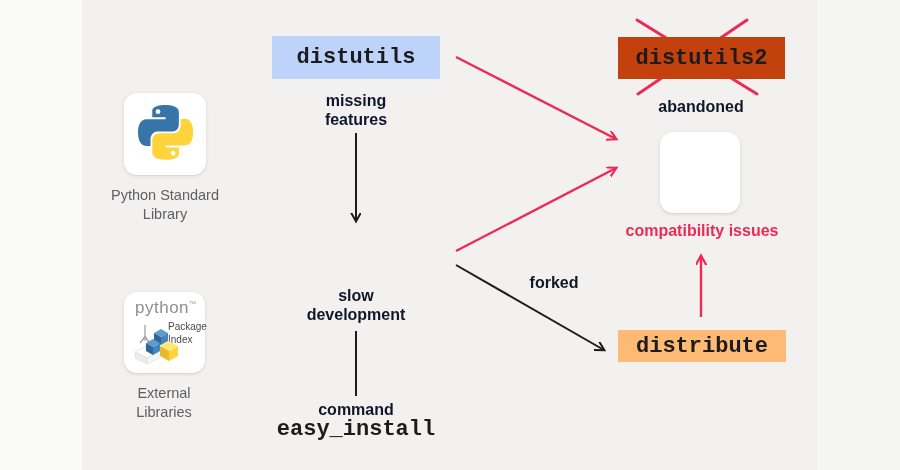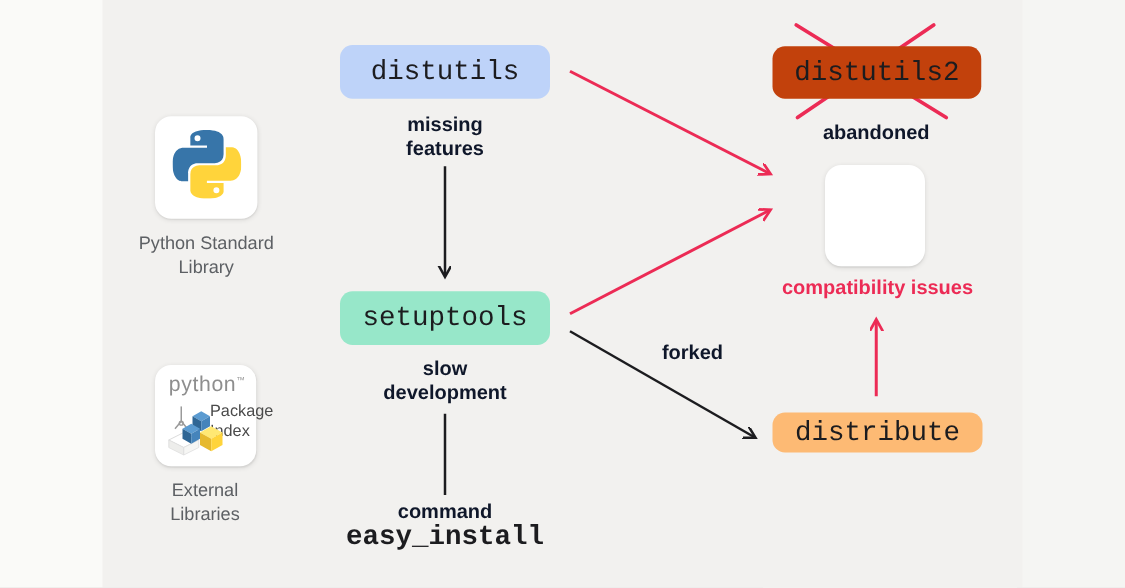--- a/index.html
+++ b/index.html
@@ -12,23 +12,23 @@
   .strip.left  { left:0;  width:82px; background:#fafaf8; }
   .strip.right { right:0; width:82px; background:#f5f5f3; }
 
   .card {
     position:absolute; background:#ffffff; border-radius:13px;
     box-shadow:0 1px 4px rgba(0,0,0,0.10), 0 1px 1px rgba(0,0,0,0.05);
     display:flex; align-items:center; justify-content:center;
   }
 
   .node {
-    position:absolute; height:43px; border-radius:10px;
+    position:absolute; height:43px; border-radius:0;
     display:flex; align-items:center; justify-content:center;
-    font-family:"Liberation Mono", monospace; font-weight:normal;
+    font-family:"Liberation Mono", monospace; font-weight:bold;
     font-size:22px; color:#1c1c1f; letter-spacing:0px; white-space:nowrap;
   }
   .node.distutils  { left:272px; top:36px;  width:168px; background:#bed3f9; }
   .node.distutils2 { left:618px; top:37px;  width:167px; height:42px; background:#c2410c; }
   .node.setuptools { left:272px; top:233px; width:168px; background:#97e7c9; }
   .node.distribute { left:618px; top:330px; width:168px; height:32px; background:#fdba74; }
 
   .note {
     position:absolute; font-weight:bold; font-size:16px; color:#0f172a;
     text-align:center; line-height:1.18;
@@ -49,21 +49,21 @@
   .overlay { position:absolute; left:0; top:0; pointer-events:none; }
 
   
   .pypi-inner { position:relative; width:81px; height:81px; }
   .pypi-word {
     position:absolute; left:11px; top:6px; font-size:17px; color:#8e8e8e;
     letter-spacing:0.5px;
   }
   .pypi-word sup { font-size:7px; color:#9a9a9a; }
   .pypi-sub {
-    position:absolute; left:44px; top:29px; font-size:13px; color:#4a4a4a;
+    position:absolute; left:44px; top:29px; font-size:10px; color:#4a4a4a;
     line-height:1.25; text-align:left;
   }
   .pypi-cubes { position:absolute; left:7px; top:33px; }
 </style>
 </head>
 <body>
 
 <div class="canvas">
   <div class="strip left"></div>
   <div class="strip right"></div>
@@ -127,21 +127,20 @@
         <polygon points="38,16 47,21 38,26 29,21" fill="#ffe873"></polygon>
         <polygon points="29,21 38,26 38,36 29,31" fill="#e6b92e"></polygon>
         <polygon points="38,26 47,21 47,31 38,36" fill="#ffd43b"></polygon>
       </svg>
     </div>
   </div>
   <div class="graylabel" style="left:114px; top:384px; width:100px;">External Libraries</div>
 
   <div class="node distutils">distutils</div>
   <div class="node distutils2">distutils2</div>
-  <div class="node setuptools">setuptools</div>
   <div class="node distribute">distribute</div>
 
   <div class="card" style="left:660px; top:132px; width:80px; height:81px;"></div>
 
   <div class="note" style="left:306px; top:92px; width:100px;">missing features</div>
   <div class="note" style="left:641px; top:98px; width:120px;">abandoned</div>
   <div class="note" style="left:306px; top:401px; width:100px;">command</div>
   <div class="note" style="left:296px; top:287px; width:120px;">slow development</div>
   <div class="mono-big" style="left:256px; top:417px; width:200px;">easy_install</div>
   <div class="note" style="left:514px; top:274px; width:80px;">forked</div>

